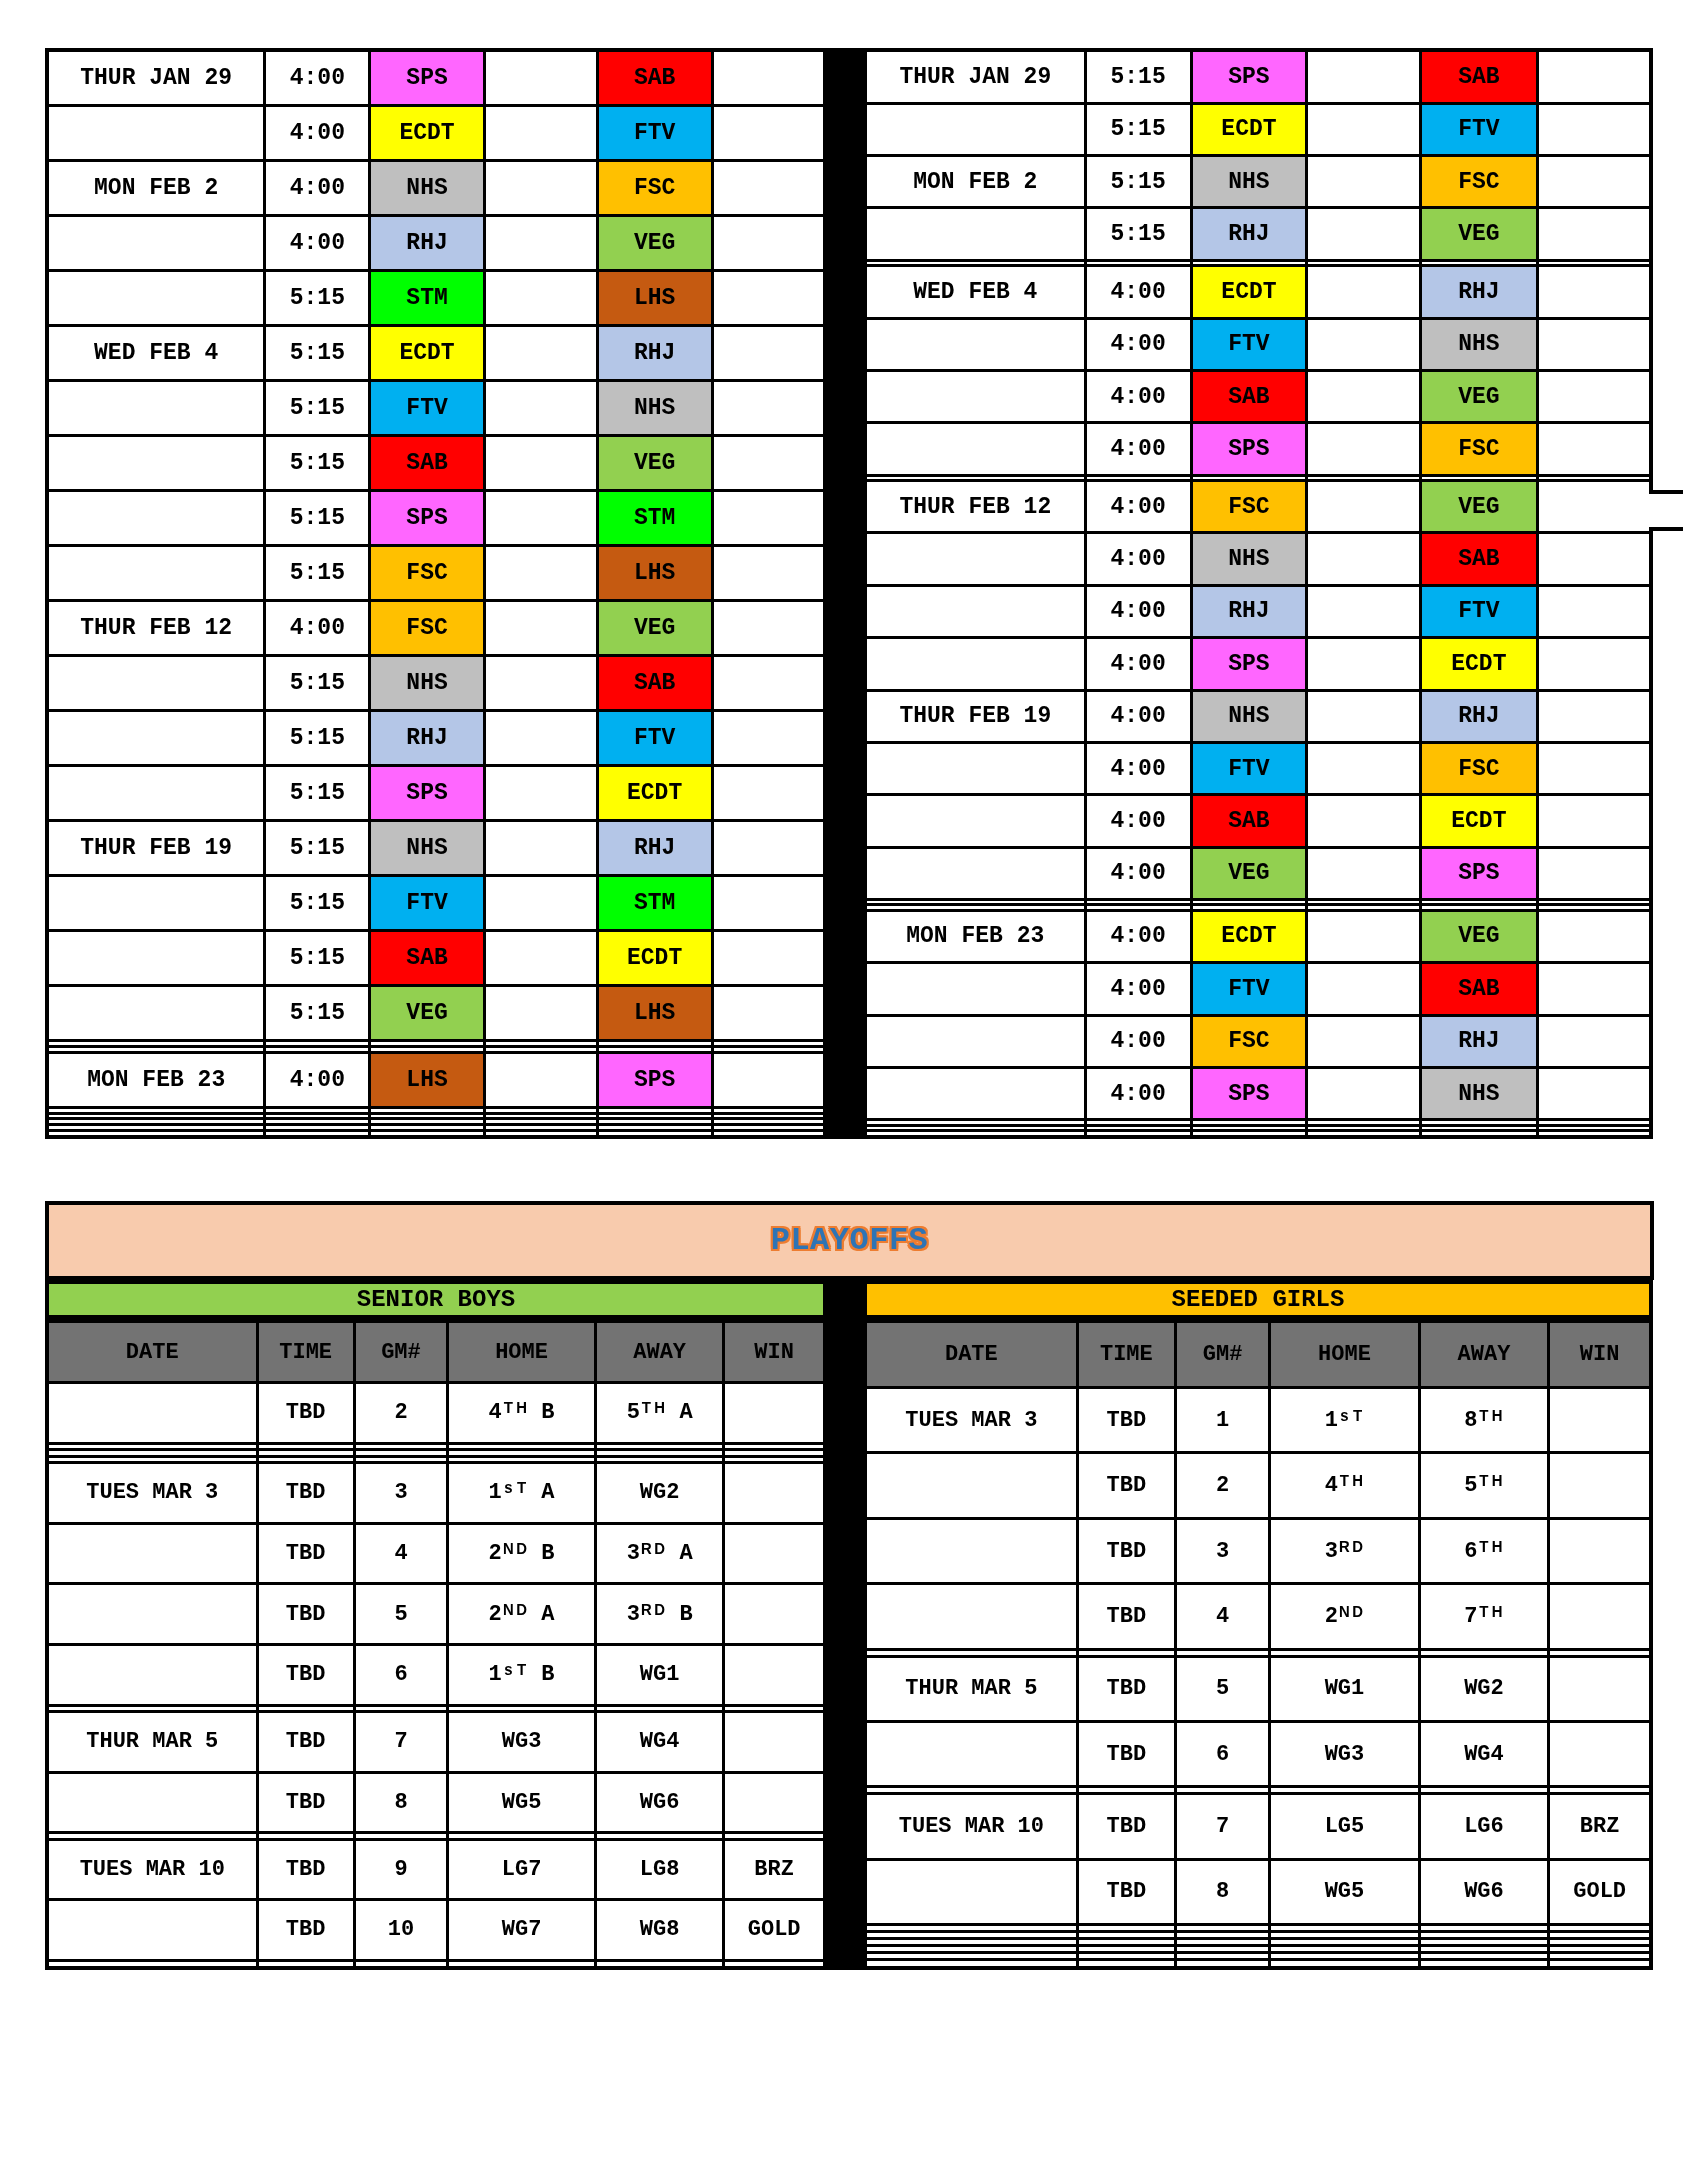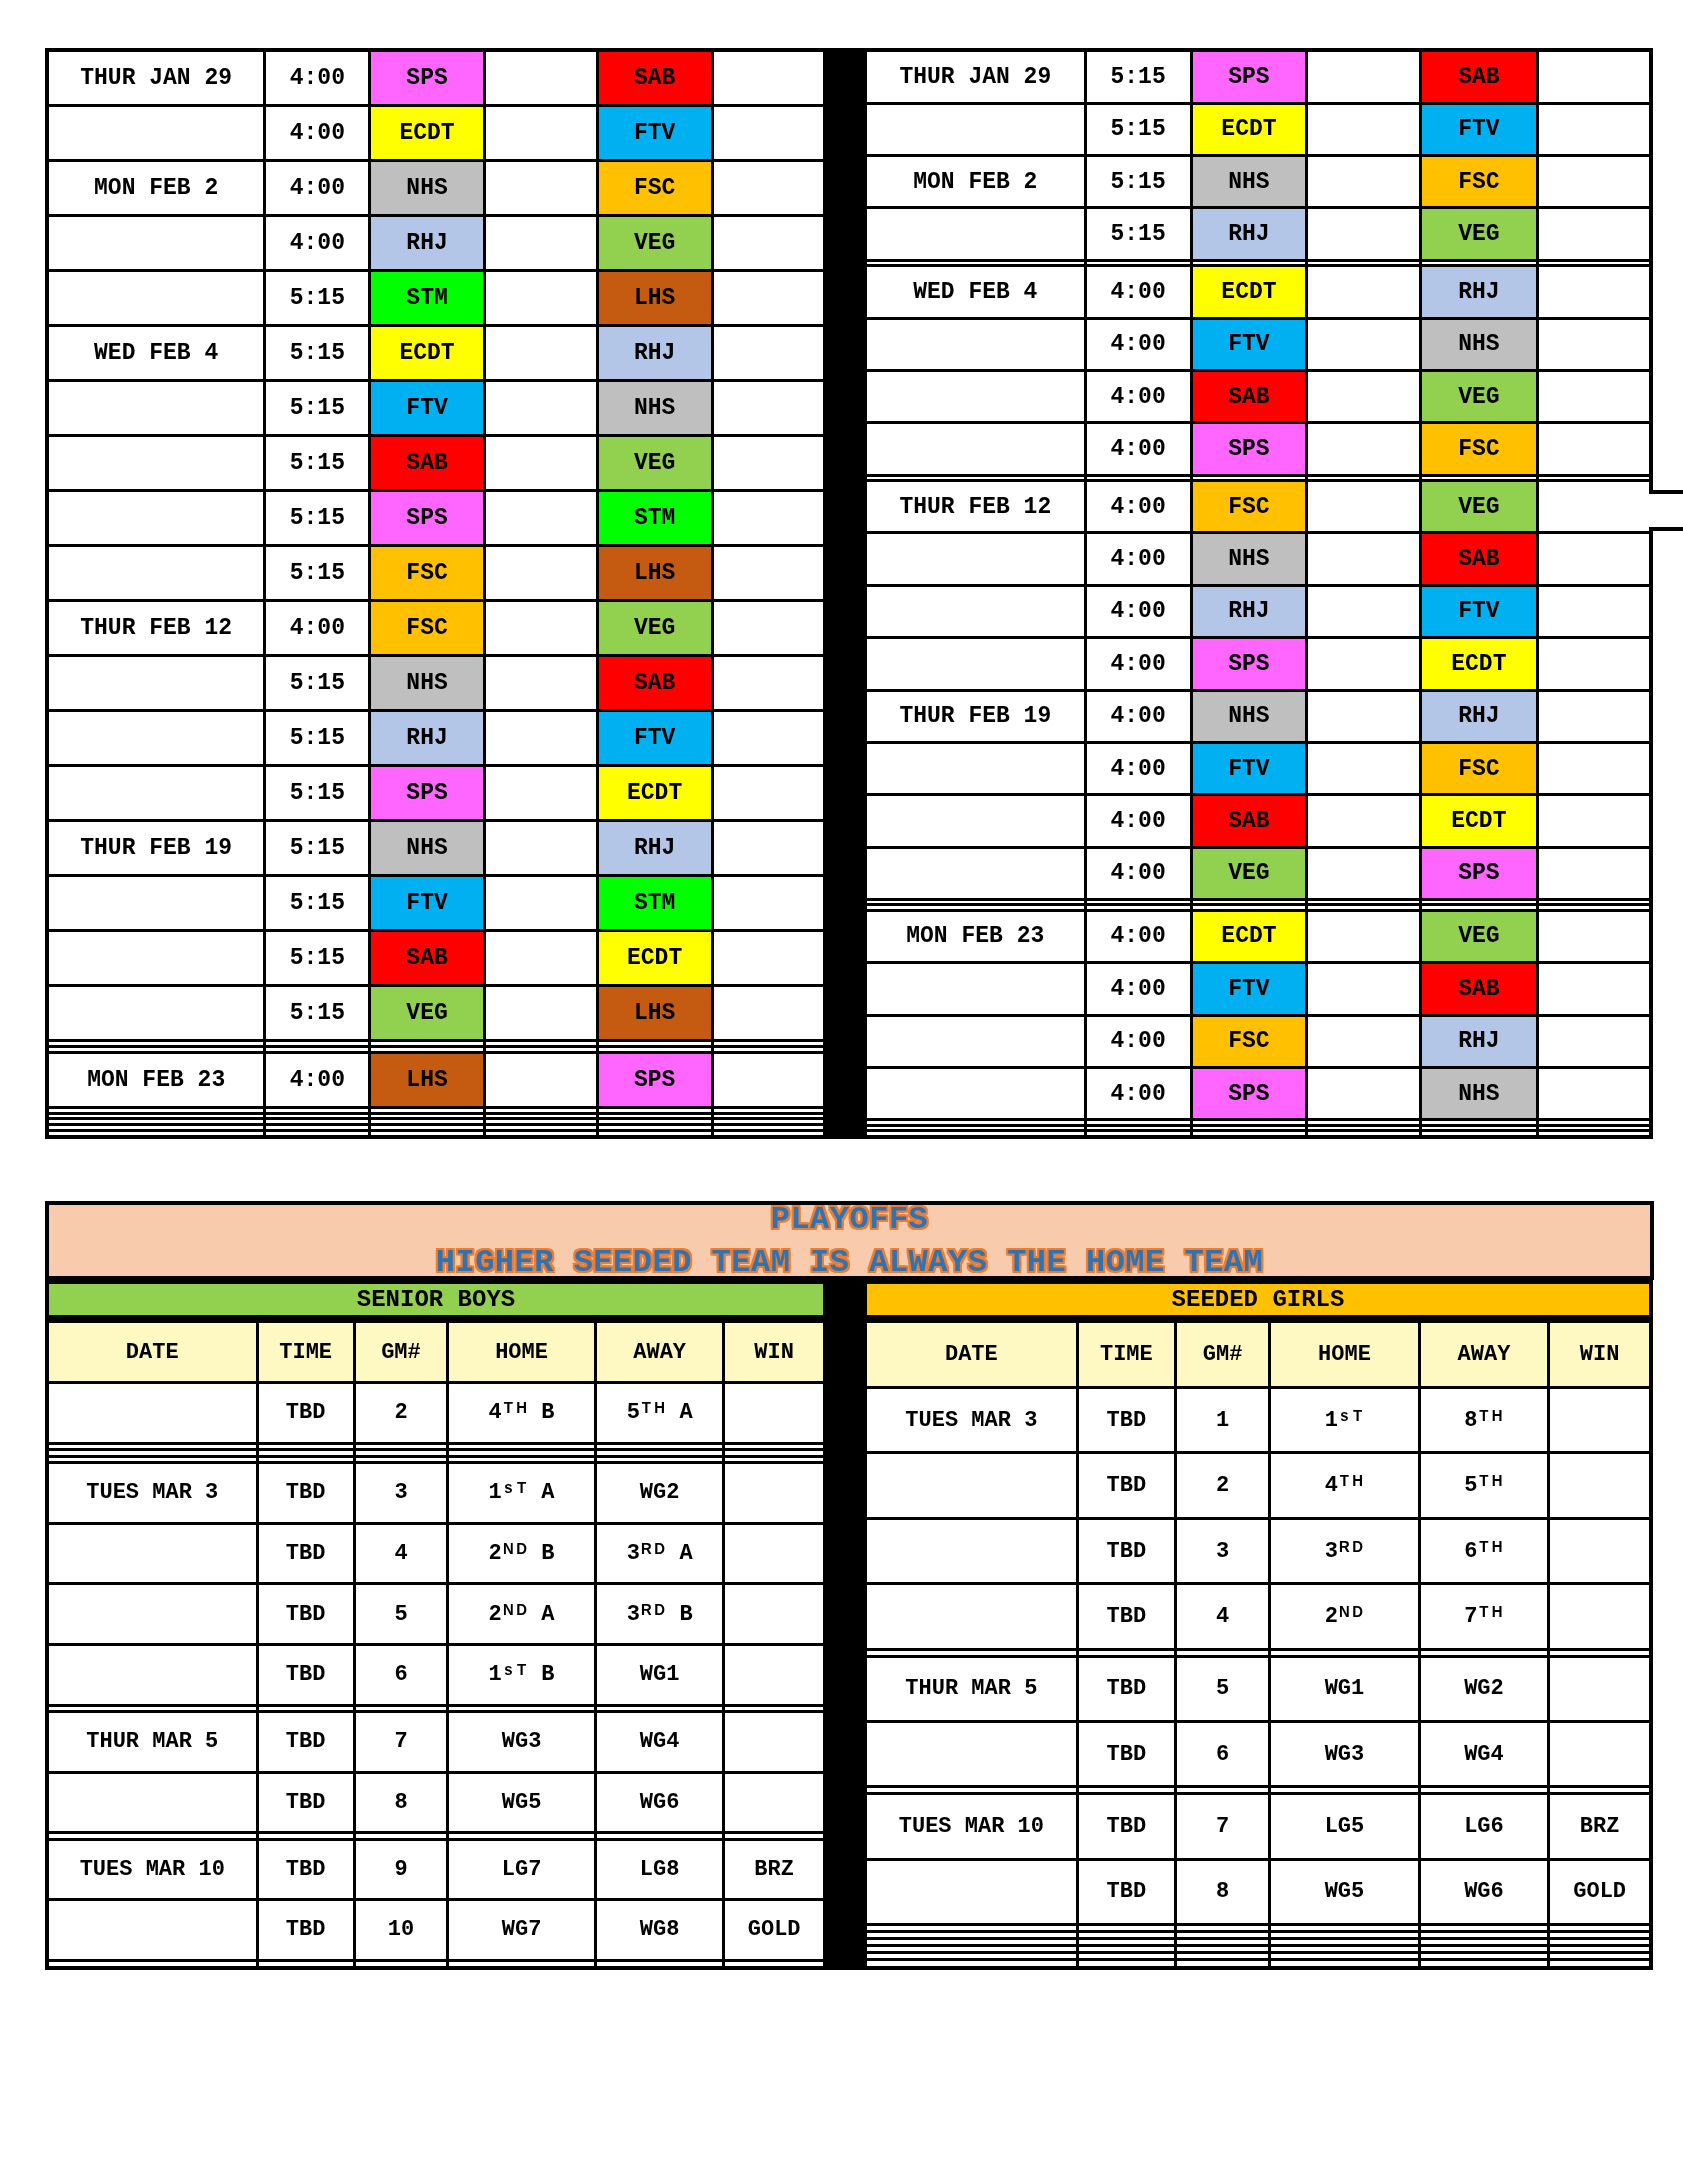--- a/index.html
+++ b/index.html
@@ -32,21 +32,21 @@
       0 -2px 0 var(--banner-outline,#ED7D31),0 2px 0 var(--banner-outline,#ED7D31),
       -2px -2px 0 var(--banner-outline,#ED7D31),2px 2px 0 var(--banner-outline,#ED7D31),
       -2px 2px 0 var(--banner-outline,#ED7D31),2px -2px 0 var(--banner-outline,#ED7D31);
   }
   .team-bar{
     border:4px solid #000;box-sizing:border-box;display:flex;align-items:center;justify-content:center;
     font-size:24px;color:#000;
   }
   .boys-bar{background:var(--boys-bar,#92D050);}
   .girls-bar{background:var(--girls-bar,#FFC000);}
-  .po-table th{font-size:22px;background:#fef9c3;}
+  .po-table th{font-size:22px;background:#737373;}
   .po-table td{font-size:22px;}
   .po-table col.p-date{width:27%;}
   .po-table col.p-time{width:12.5%;}
   .po-table col.p-gm{width:12%;}
   .po-table col.p-home{width:19%;}
   .po-table col.p-away{width:16.5%;}
   .po-table col.p-win{width:13%;}
   
   .fragment{
     border-top:4px solid #000;border-bottom:4px solid #000;background:#fff;box-sizing:border-box;
@@ -508,21 +508,20 @@
           <td></td>
         </tr>
     </tbody>
   </table>
 </div>
 
 <div class="abs fragment" style="left:1649px;top:490px;width:34px;height:41px;"></div>
 
 <div class="abs banner" style="left:45px;top:1201px;width:1609px;height:79px;">
   <div class="line">PLAYOFFS</div>
-  <div class="line">HIGHER SEEDED TEAM IS ALWAYS THE HOME TEAM</div>
 </div>
 
 <div class="abs team-bar boys-bar" style="left:45px;top:1280px;width:782px;height:39px;">
   <span>SENIOR BOYS</span>
 </div>
 <div class="abs vbar" style="left:827px;top:1280px;width:37px;height:690px;"></div>
 <div class="abs team-bar girls-bar" style="left:863px;top:1280px;width:790px;height:39px;">
   <span>SEEDED GIRLS</span>
 </div>
 

